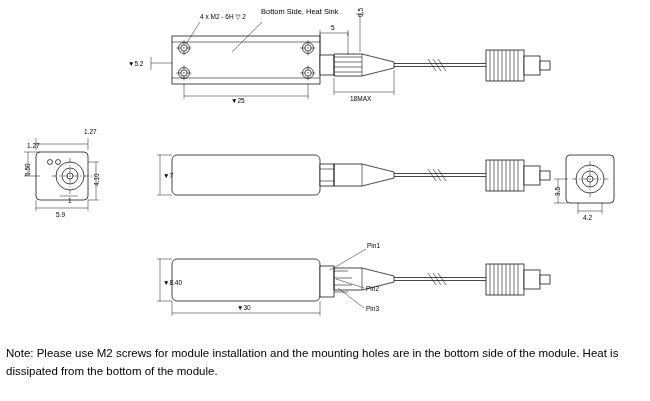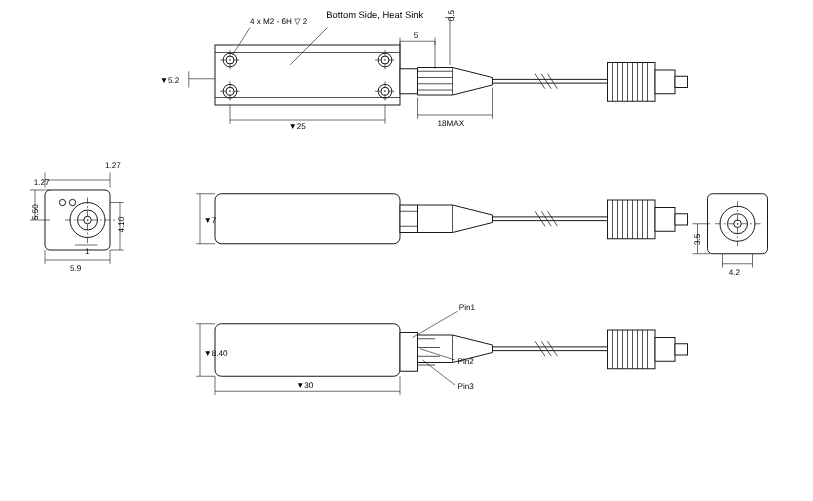--- a/index.html
+++ b/index.html
@@ -320,14 +320,15 @@
         <line x1="578" y1="203" x2="578" y2="214"></line>
         <line x1="602" y1="203" x2="602" y2="214"></line>
       </g>
 
       <text class="dimtxt" x="560" y="196" transform="rotate(-90 560 196)">3.5</text>
       <text class="dimtxt" x="583" y="220">4.2</text>
     </g>
 
   </svg>
 
+  <div class="note">Note: Please use M2 screws for module installation and the mounting holes are in the bottom side of the module. Heat is dissipated from the bottom of the module.</div>
 
 </div>
 
 </body></html>

